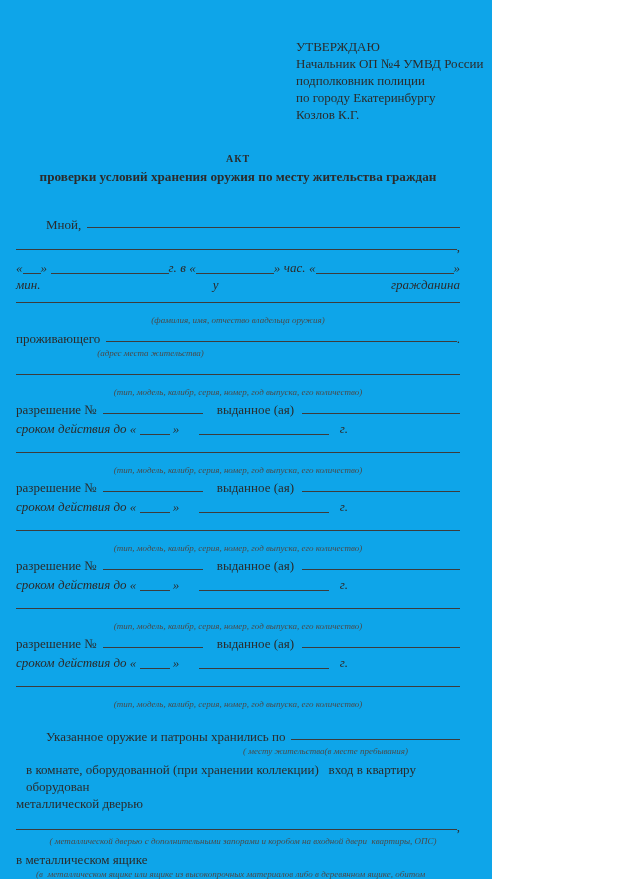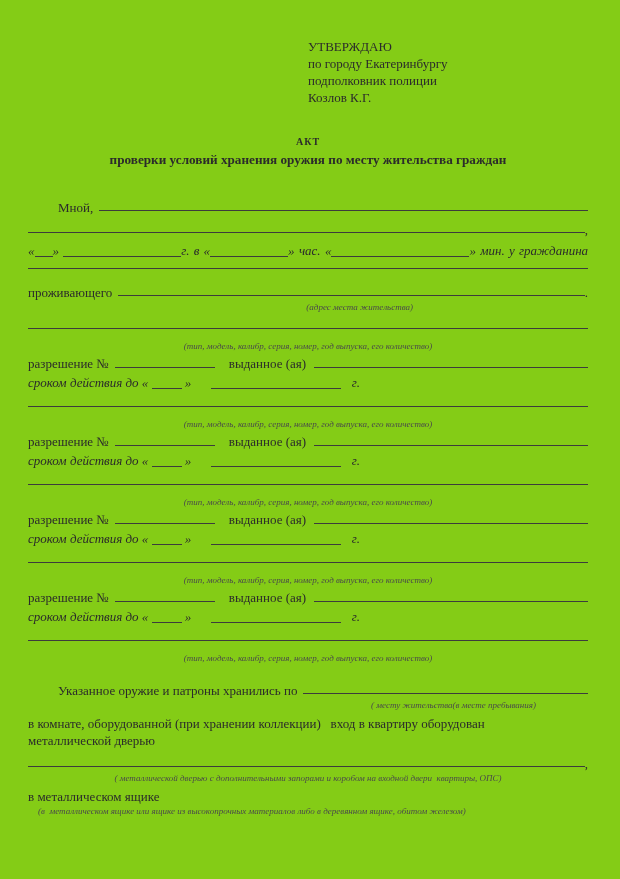--- a/index.html
+++ b/index.html
@@ -1,57 +1,58 @@
 <!DOCTYPE html>
 <html lang="ru"><head>
 <meta charset="utf-8">
 <style>
   html,body{margin:0;padding:0;background:#ffffff;}
   .page{
-    width:620px;height:879px;box-sizing:border-box;
-    background:#84cc16;color:#2b2b2b;
+    width:492px;height:879px;box-sizing:border-box;
+    background:#0ea5e9;color:#2b2b2b;
     font-family:"Liberation Serif","DejaVu Serif",serif;
     font-size:13px;line-height:17px;
-    padding:38px 32px 0 28px;overflow:hidden;position:relative;
+    padding:38px 32px 0 16px;overflow:hidden;position:relative;
   }
   .approval{margin-left:280px;width:250px;}
   .approval div{line-height:17px;}
   .title-act{text-align:center;font-weight:bold;font-size:10px;margin-top:26px;line-height:19px;letter-spacing:1px;}
   .title-sub{text-align:center;font-weight:bold;font-size:13.2px;line-height:18px;}
   .row{margin-top:5px;}
   .frow{display:flex;align-items:center;}
   .grow{flex:1;height:3px;border-bottom:1px solid #3c3c3c;margin-bottom:-2px;}
   .bl{display:inline-block;height:1px;border-bottom:1px solid #3c3c3c;margin-bottom:-2px;vertical-align:baseline;}
   .w18{width:18px}.w30{width:30px}.w75{width:78px}.w115{width:118px}.w130{width:130px}.w135{width:138px}
   .caption{font-style:italic;font-size:9px;line-height:11px;color:#4a4a4a;margin-top:1px;}
   .cap-center{text-align:center;}
-  .cap-addr{text-align:right;padding-right:175px;}
+  .cap-addr{text-align:center;padding-right:175px;}
   .cap-place{text-align:right;padding-right:52px;}
   .cap-box{padding-left:10px;}
   .just{text-align:justify;text-align-last:justify;font-style:italic;}
   .indent{text-indent:30px;}
   .mt4{margin-top:4px}.mt6{margin-top:6px}.mt12{margin-top:12px}
   .mt18{margin-top:18px}.mt30{margin-top:30px}
   .nowrap{white-space:nowrap;}
-  .prewrap{white-space:pre-wrap;}
+  .prewrap{white-space:pre-wrap;margin-left:10px;}
   .permit-row{display:flex;align-items:baseline;margin-top:3px;}
   .permit-row .lbl{white-space:nowrap;}
   .blk-num{width:100px;height:3px;border-bottom:1px solid #3c3c3c;margin:0 14px 0 6px;margin-bottom:-2px;}
   .srok{margin-top:2px;font-style:italic;}
   .line-row{display:flex;align-items:baseline;height:15px;}
 </style>
 </head>
 <body>
 
 <div class="page">
 
   <div class="approval">
     <div>УТВЕРЖДАЮ</div>
+    <div>Начальник ОП №4 УМВД России</div>
+    <div>подполковник полиции</div>
     <div>по городу Екатеринбургу</div>
-    <div>подполковник полиции</div>
     <div>Козлов К.Г.</div>
   </div>
 
   <div class="title-act">АКТ</div>
   <div class="title-sub">проверки условий хранения оружия по месту жительства граждан</div>
 
   <div class="frow mt30">
     <span class="indent">Мной,</span>
     <div class="grow" style="margin-left:6px"></div>
   </div>
@@ -68,20 +69,21 @@
     <span>час.</span>
     <span class="nowrap"><span>«</span><span class="bl w135"></span><span>»</span></span>
     <span>мин.</span>
     <span>у</span>
     <span>гражданина</span>
   </div>
 
   <div class="line-row mt6">
     <div class="grow"></div>
   </div>
+  <div class="caption cap-center">(фамилия, имя, отчество владельца оружия)</div>
 
   <div class="frow mt4">
     <span>проживающего</span>
     <div class="grow" style="margin-left:6px"></div>
     <span>.</span>
   </div>
   <div class="caption cap-addr">(адрес места жительства)</div>
 
 
   <div class="line-row mt12">

